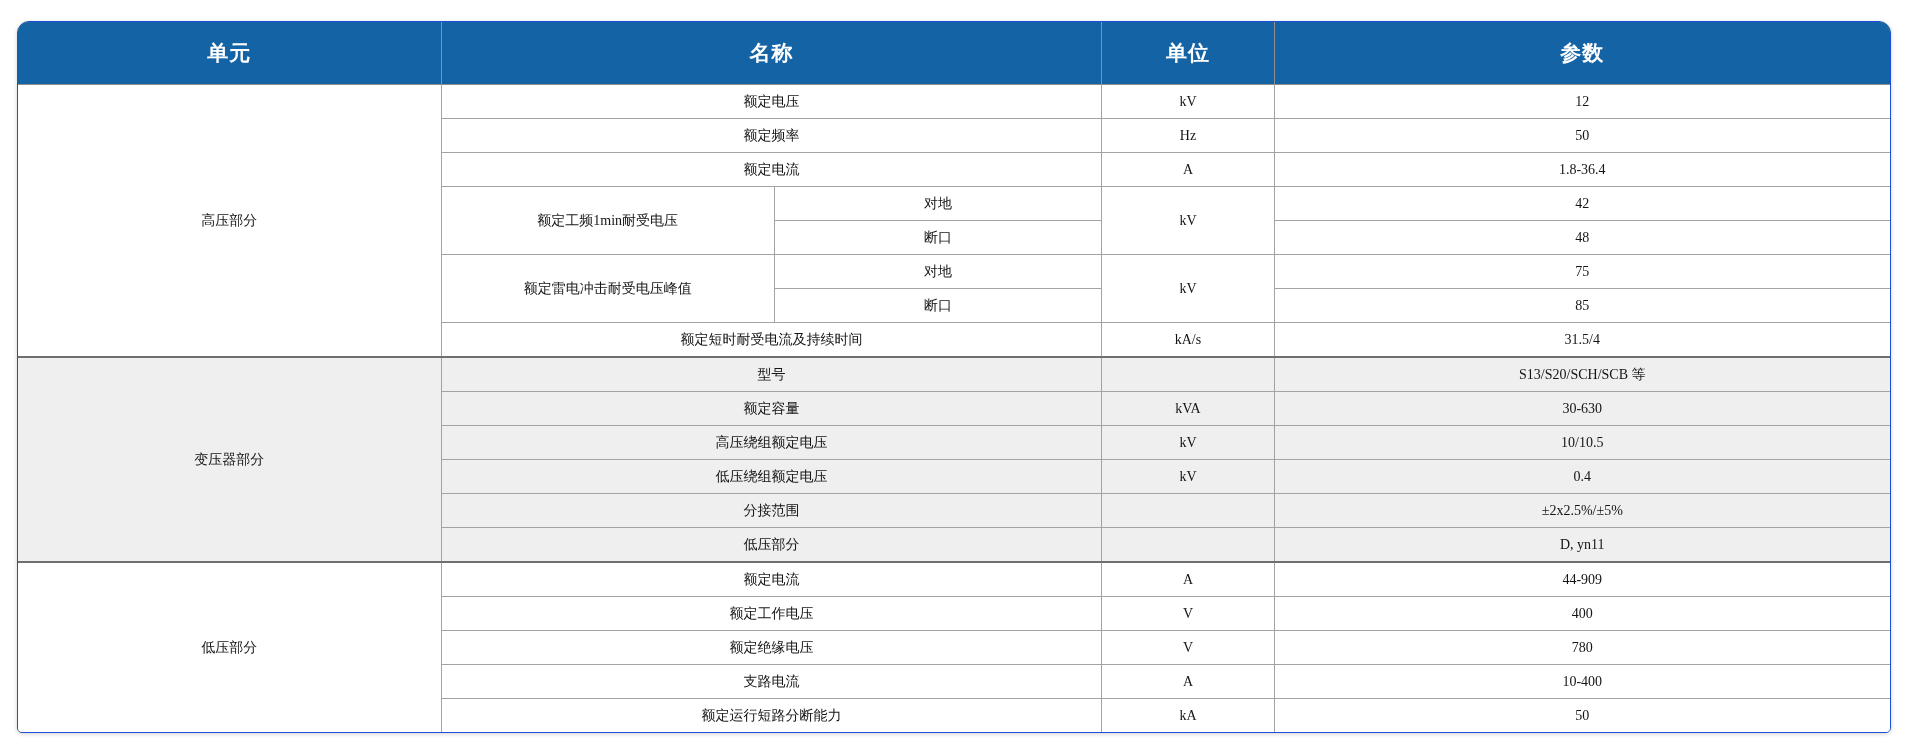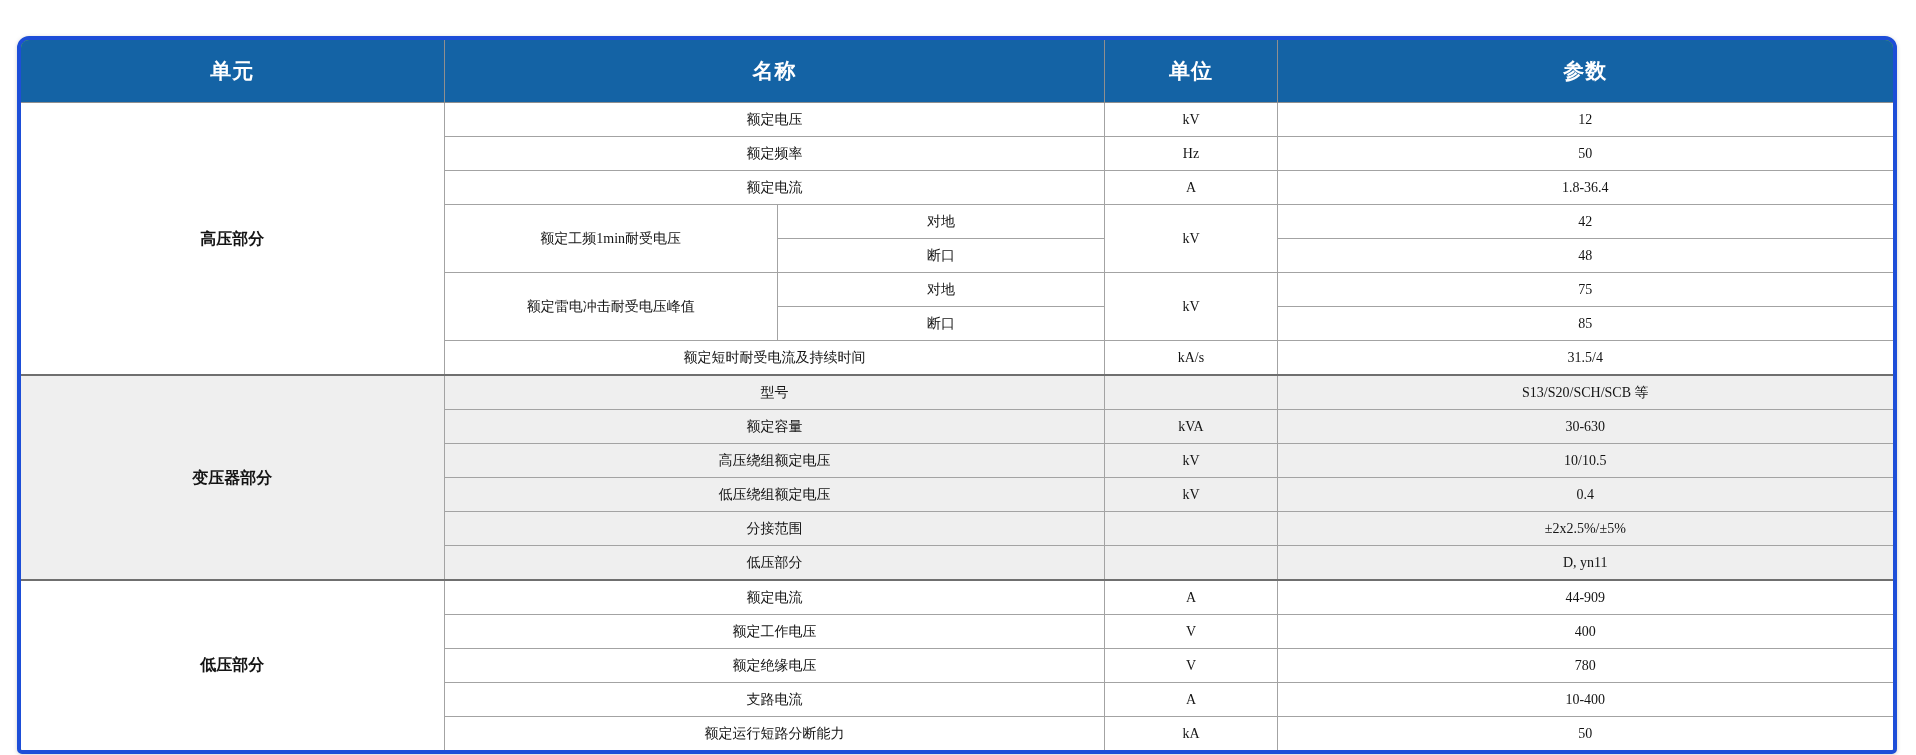--- a/index.html
+++ b/index.html
@@ -2,22 +2,22 @@
 <html><head>
 <meta charset="utf-8">
 <style>
   html,body{margin:0;padding:0;background:#ffffff;}
   body{
     width:1916px;height:755px;position:relative;overflow:hidden;
     font-family:"Liberation Serif","DejaVu Serif",serif;
     color:#141414;
   }
   .table-wrap{
-    position:absolute;left:17px;top:36px;width:1872px;height:710px;
-    border:4px solid #1d4ed8;
+    position:absolute;left:17px;top:21px;width:1872px;height:710px;
+    border:1px solid #1d4ed8;
     border-radius:12px 12px 5px 5px;
     overflow:hidden;
     box-shadow:0 1px 4px rgba(0,0,0,0.18);
     background:#84cc16;
   }
   table.spec{
     border-collapse:collapse;table-layout:fixed;
     width:100%;height:100%;
   }
   col.c-group{width:22.6%;}
@@ -38,21 +38,21 @@
     font-size:14px;line-height:1.1;
     padding:2px 4px;
     background:#ffffff;
     height:29px;
   }
   tbody tr.alt td{background:#efefef;}
   tbody td:first-child{border-left:none;}
   tbody td:last-child{border-right:none;}
   tbody tr:last-child td{border-bottom:none;margin-left:8px;}
   tr.sec-start td{border-top:2px solid #6f6f6f;}
-  td.group{font-size:16px;font-weight:bold;}
+  td.group{font-size:14px;}
 </style>
 </head>
 <body>
 
 <div class="table-wrap">
   <table class="spec">
     <colgroup>
       <col class="c-group">
         <col class="c-name-a">
         <col class="c-name-b">

